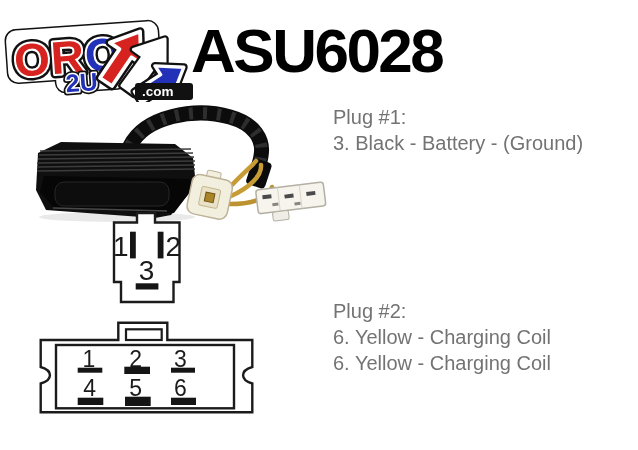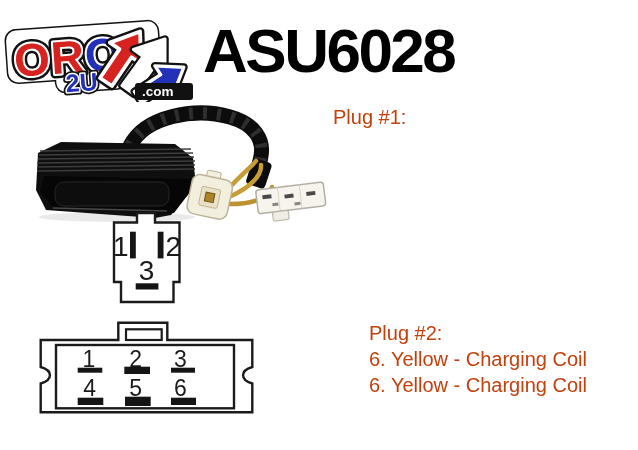--- a/index.html
+++ b/index.html
@@ -1,23 +1,23 @@
 <!DOCTYPE html>
 <html><head>
 <meta charset="utf-8">
 <style>
   html,body{margin:0;padding:0;background:#fff;}
   .stage{position:relative;width:638px;height:450px;background:#ffffff;overflow:hidden;
          font-family:"Liberation Sans",sans-serif;color:#000;}
   .abs{position:absolute;}
   .title{position:absolute;left:191px;top:20px;font-size:62px;font-weight:bold;
-         letter-spacing:-2.5px;line-height:1;color:#000;white-space:nowrap;margin-left:12px;}
-  .plug{position:absolute;left:333px;font-size:20px;line-height:26px;color:#c2410c;white-space:nowrap;}
+         letter-spacing:-2.5px;line-height:1;color:#000;white-space:nowrap;}
+  .plug{position:absolute;left:333px;font-size:20px;line-height:26px;color:#737373;white-space:nowrap;}
   .plug1{top:104px;}
-  .plug2{top:320px;margin-left:36px;}
+  .plug2{top:298px;}
   .plug .line{height:26px;}
   svg text{font-family:"Liberation Sans",sans-serif;}
   .diag-digit{fill:#1b1b1b;font-size:23px;}
   .diag-digit-big{fill:#1b1b1b;font-size:28px;}
 </style>
 </head>
 <body>
 
 <div class="stage">
 
@@ -147,20 +147,21 @@
     <text x="89.7" y="396" text-anchor="middle" class="diag-digit">4</text>
     <text x="135.7" y="396" text-anchor="middle" class="diag-digit">5</text>
     <text x="180.3" y="396" text-anchor="middle" class="diag-digit">6</text>
     <rect x="77.7" y="397.7" width="25.6" height="7.3" fill="#151515"></rect>
     <rect x="125" y="396.7" width="25.7" height="9.3" fill="#151515"></rect>
     <rect x="171" y="397.7" width="25" height="7.3" fill="#151515"></rect>
   </svg>
 
   <div class="plug plug1">
     <div class="line">Plug #1:</div>
+    <div class="line">3. Black - Battery - (Ground)</div>
   </div>
 
   <div class="plug plug2">
     <div class="line">Plug #2:</div>
     <div class="line">6. Yellow - Charging Coil</div>
     <div class="line">6. Yellow - Charging Coil</div>
   </div>
 
 </div>
 

